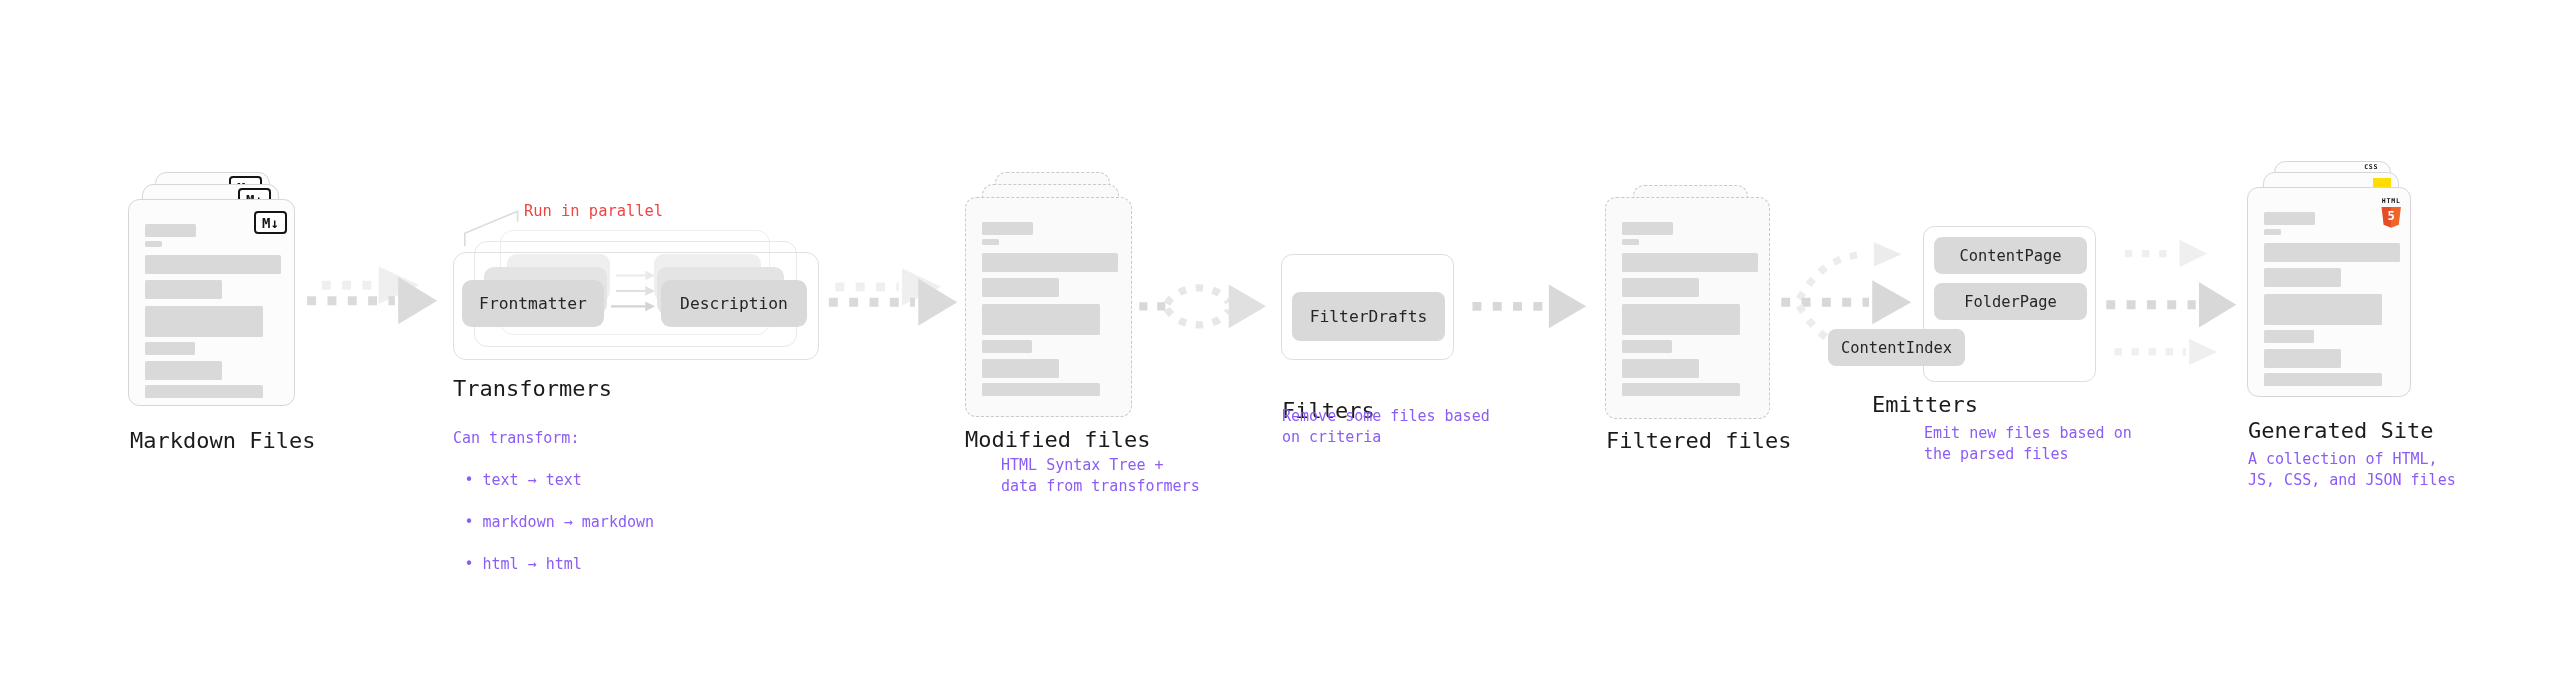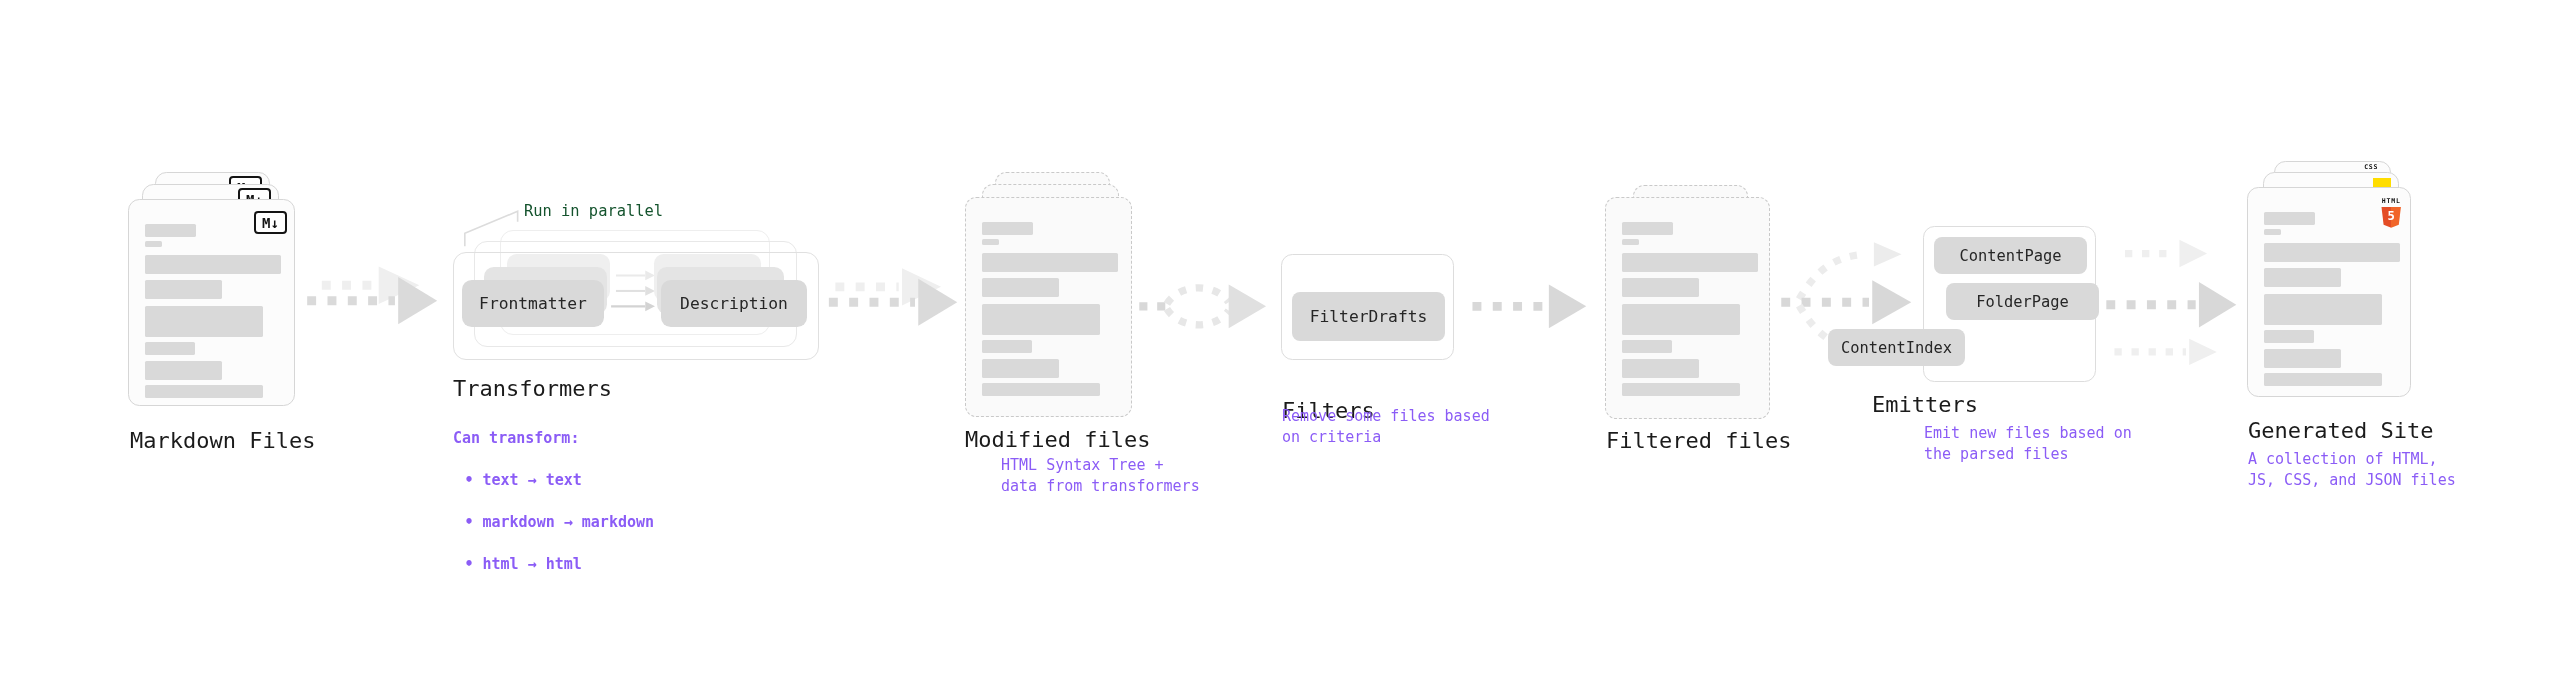--- a/index.html
+++ b/index.html
@@ -39,21 +39,21 @@
     clip-path:polygon(0 0,100% 0,89% 86%,50% 100%,11% 86%);}
 
   
   .t-box{position:absolute;border:1.6px solid #e0e0e0;border-radius:13px;box-sizing:border-box;background:transparent;}
   .t-box.g1{border-color:#e8e8e8;}
   .t-box.g2{border-color:#eeeeee;}
   .pill{position:absolute;background:#d9d9d9;border-radius:9.8px;display:flex;align-items:center;justify-content:center;
     font-size:16.3px;color:#262626;z-index:6;}
   .pill.ghost1{background:#e4e4e4;z-index:5;}
   .pill.ghost2{background:#efefef;z-index:4;}
-  .note{position:absolute;font-size:15.4px;color:#14532d;white-space:nowrap;z-index:3;}
+  .note{position:absolute;font-size:15.4px;color:#ef4444;white-space:nowrap;z-index:3;}
 
   
   .o-box{position:absolute;border:1.6px solid #dddddd;border-radius:11.4px;background:#ffffff;box-sizing:border-box;z-index:3;}
   .e-pill{position:absolute;background:#d9d9d9;border-radius:8.1px;display:flex;align-items:center;justify-content:center;
     font-size:15.4px;color:#262626;z-index:4;}
 
   
   .sec-label{position:absolute;font-size:22px;color:#1b1b1b;white-space:nowrap;z-index:5;}
   .sec-desc{position:absolute;font-size:15px;line-height:21px;color:#8b5cf6;white-space:pre-line;z-index:5;}
   .bullet{padding-left:11.4px;}
@@ -152,21 +152,21 @@
 
     <div class="pill ghost2" style="left:507px;top:254px;width:103px;height:47px;"></div>
     <div class="pill ghost1" style="left:484px;top:267px;width:123px;height:47px;"></div>
     <div class="pill" style="left:462px;top:280px;width:142px;height:47px;">Frontmatter</div>
 
     <div class="pill ghost2" style="left:654px;top:254px;width:107px;height:47px;"></div>
     <div class="pill ghost1" style="left:657px;top:267px;width:127px;height:47px;"></div>
     <div class="pill" style="left:661px;top:280px;width:146px;height:47px;">Description</div>
 
     <div class="sec-label" style="left:453px;top:376px;">Transformers</div>
-    <div class="sec-desc" style="left:453px;top:407px;font-weight:bold;">
+    <div class="sec-desc" style="left:453px;top:407px;">
       <div>Can transform:</div>
       <div class="bullet">• text → text</div>
       <div class="bullet">• markdown → markdown</div>
       <div class="bullet">• html → html</div>
     </div>
   </div>
 
   <div>
     <div class="doc dashed z1" style="left:995px;top:172px;width:115px;height:220px;"></div>
     <div class="doc dashed z2" style="left:982px;top:184px;width:137px;height:220px;"></div>
@@ -204,21 +204,21 @@
       <div class="bar b6"></div>
       <div class="bar b7"></div>
       <div class="bar b8"></div>
     </div>
     <div class="sec-label" style="left:1606px;top:428px;">Filtered files</div>
   </div>
 
   <div>
     <div class="o-box" style="left:1923px;top:226px;width:173px;height:156px;"></div>
     <div class="e-pill" style="left:1934px;top:237px;width:153px;height:37px;">ContentPage</div>
-    <div class="e-pill" style="left:1934px;top:283px;width:153px;height:37px;margin-left:12px;">FolderPage</div>
+    <div class="e-pill" style="left:1934px;top:283px;width:153px;height:37px;">FolderPage</div>
     <div class="e-pill" style="left:1828px;top:329px;width:137px;height:37px;">ContentIndex</div>
     <div class="sec-label" style="left:1872px;top:392px;">Emitters</div>
     <div class="sec-desc" style="left:1924px;top:423px;">Emit new files based on
 the parsed files</div>
   </div>
 
   <div>
     <div class="doc z1" style="left:2274px;top:161px;width:117px;height:222px;">
       <div class="css-badge">
         <div class="t">CSS</div>

